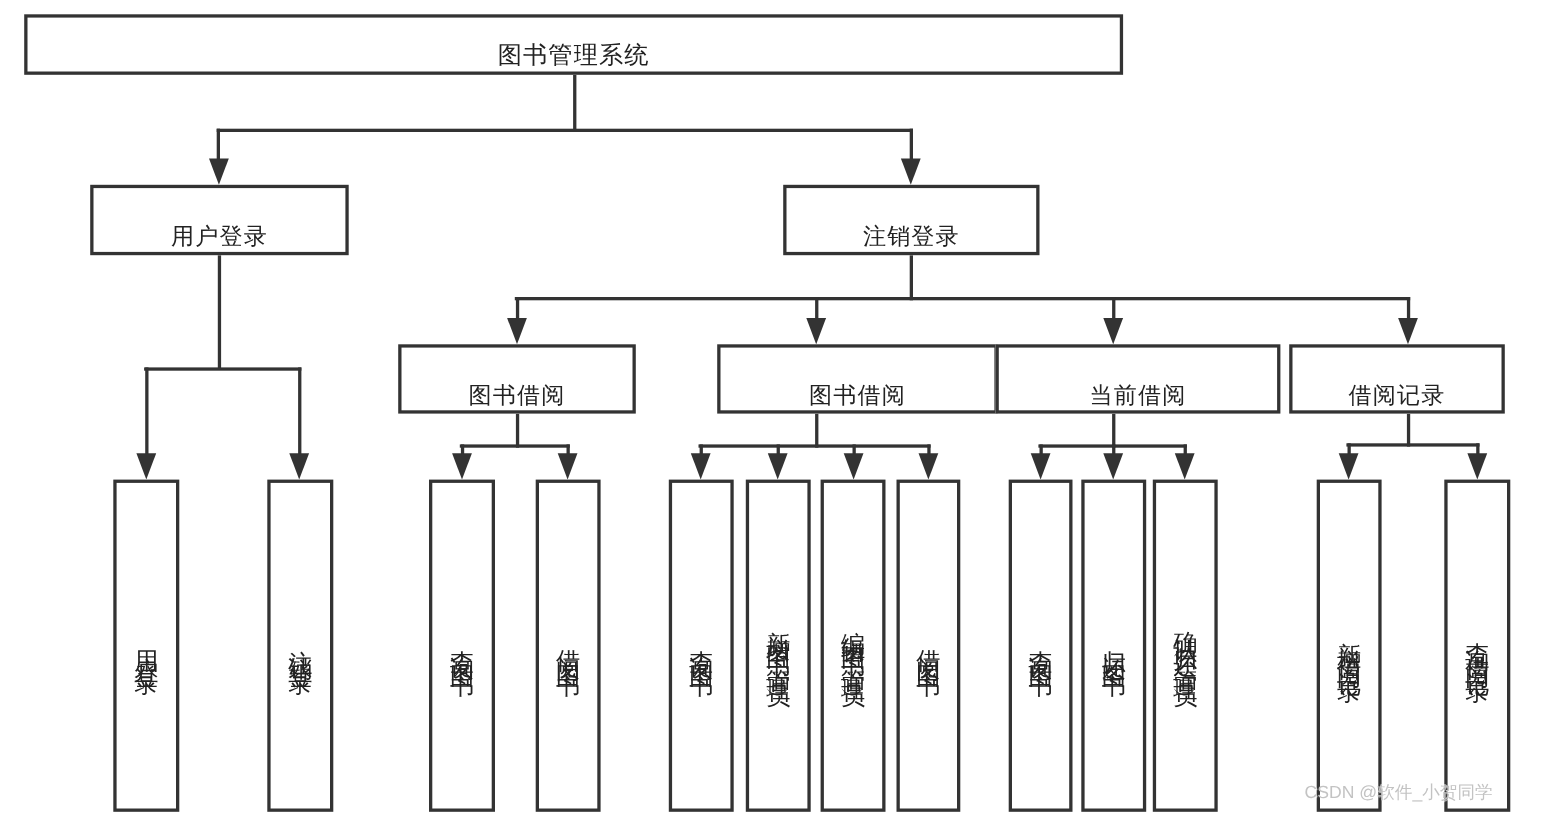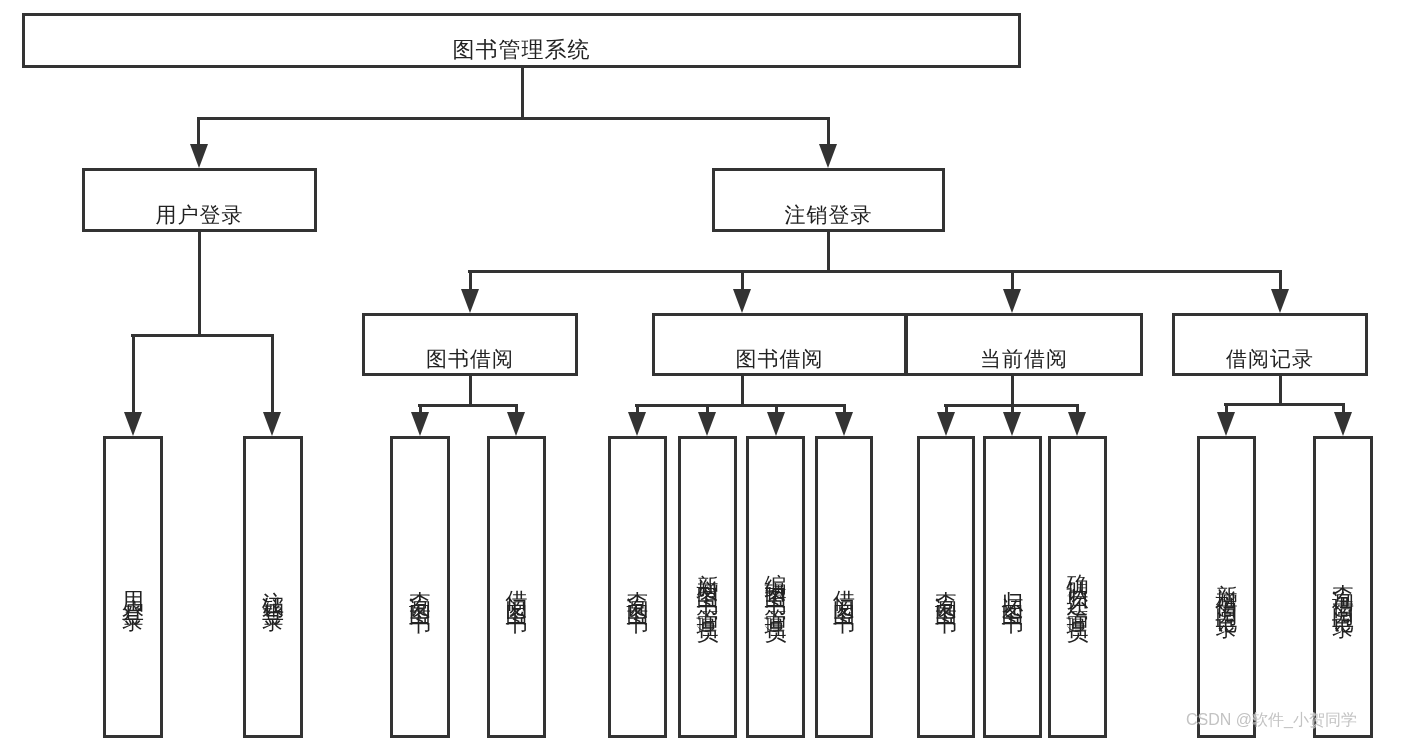--- a/index.html
+++ b/index.html
@@ -119,21 +119,21 @@
   <div class="arrow" style="left:1003px; top:289px;"></div>
   <div class="vline" style="left:1279px; top:270px; height:24px;"></div>
   <div class="arrow" style="left:1271px; top:289px;"></div>
 
   <div class="hnode" style="left:362px; top:313px; width:216px; height:63px;">
     <span>图书借阅</span>
   </div>
   <div class="hnode" style="left:652px; top:313px; width:255px; height:63px;">
     <span>图书借阅</span>
   </div>
-  <div class="hnode" style="left:905px; top:313px; width:238px; height:63px;">
+  <div class="hnode" style="left:905px; top:313px; width:259px; height:63px;">
     <span>当前借阅</span>
   </div>
   <div class="hnode" style="left:1172px; top:313px; width:196px; height:63px;">
     <span>借阅记录</span>
   </div>
 
   <div class="vline" style="left:469px; top:376px; height:31px;"></div>
   <div class="hline" style="left:418px; top:404px; width:100px;"></div>
   <div class="vline" style="left:419px; top:404px; height:14px;"></div>
   <div class="arrow" style="left:411px; top:412px;"></div>

